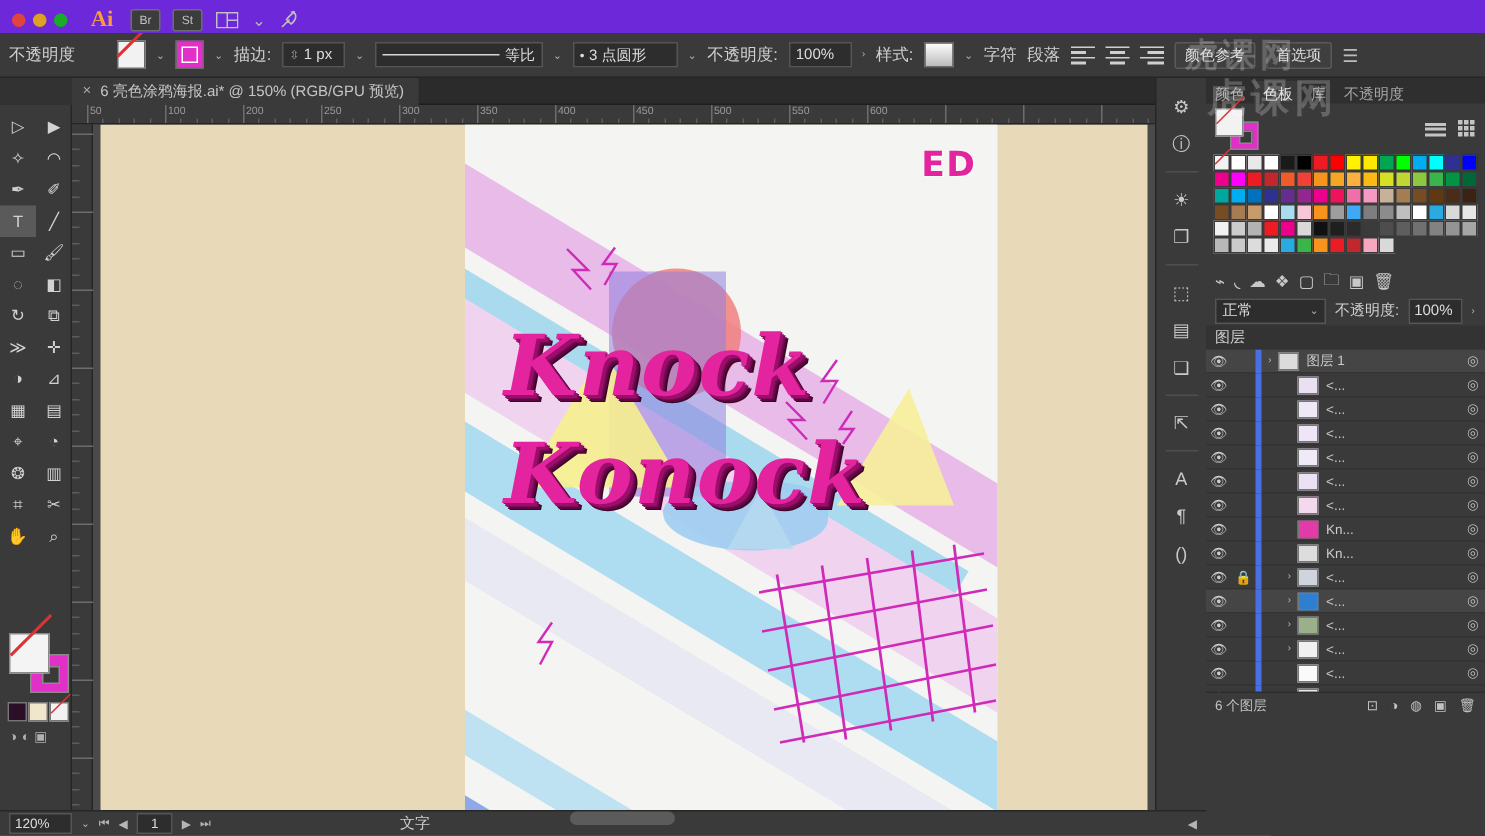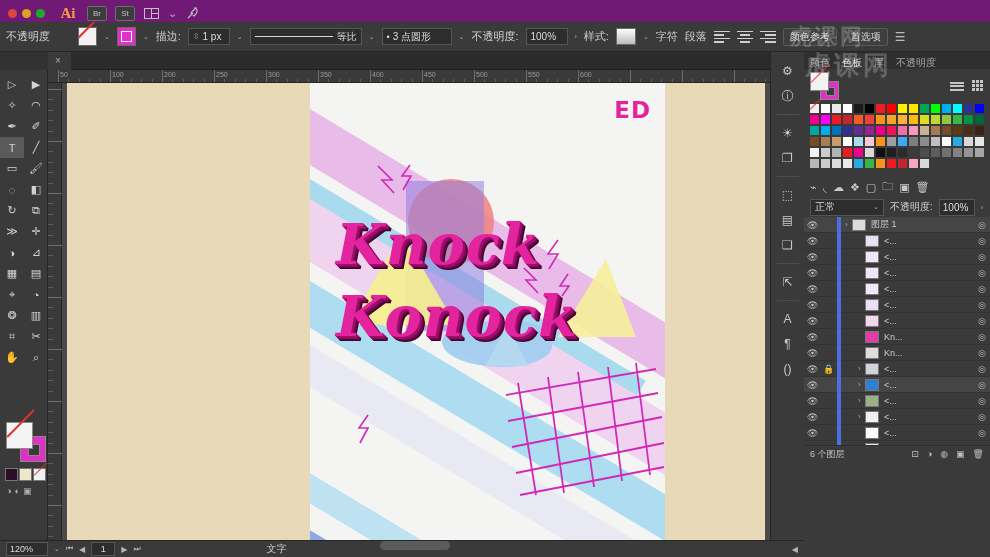--- a/index.html
+++ b/index.html
@@ -1,21 +1,21 @@
 <!DOCTYPE html>
 <html><head>
 <meta charset="utf-8">
 <style>
   * { box-sizing: border-box; margin:0; padding:0; }
   html,body { width:990px; height:557px; overflow:hidden; background:#323232;
     font-family:"Liberation Sans","DejaVu Sans",sans-serif; }
   .app { position:relative; width:990px; height:557px; background:#323232; color:#c8c8c8; font-size:11px; }
 
   
-  .menubar { position:absolute; left:0; top:0; width:990px; height:27px; background:#701a75;
+  .menubar { position:absolute; left:0; top:0; width:990px; height:27px; background:#6d28d9;
      border-bottom:1px solid #252525; display:flex; align-items:center; }
   .traffic { display:flex; gap:5px; padding:0 8px 0 8px; }
   .dot { width:9px; height:9px; border-radius:50%; }
   .dot.r{background:#e0443e;} .dot.y{background:#dea123;} .dot.g{background:#1aab29;}
   .ai-logo { width:22px; height:18px; color:#f79c3f; font-weight:bold; font-size:15px;
      font-family:"Liberation Serif",serif; display:flex; align-items:center; justify-content:center; margin-left:4px;}
   .mb-btn { width:20px; height:15px; border:1px solid #6d6d6d; border-radius:2px; margin-left:8px;
      display:flex; align-items:center; justify-content:center; font-size:8px; color:#c0c0c0; background:#3c3c3c;}
   .mb-icn { margin-left:9px; color:#b4b4b4; font-size:11px; display:flex; align-items:center; }
   .mb-right { margin-left:auto; display:flex; align-items:center; gap:6px; padding-right:8px; }
@@ -255,20 +255,21 @@
         <i style="width:65%;margin-left:auto"></i>
       </div>
     <div class="docset">颜色参考</div>
     <div class="pref">首选项</div>
     <span class="hamb">☰</span>
   </div>
 
   <div class="tabbar">
     <div class="doctab">
       <span class="tabclose">×</span>
+      <span>6 亮色涂鸦海报.ai* @ 150% (RGB/GPU 预览)</span>
     </div>
   </div>
 
   <div class="toolbar">
     <div class="tgrid" id="tools-grid">
         <div class="tool">▷</div>
         <div class="tool">▶</div>
         <div class="tool">✧</div>
         <div class="tool">◠</div>
         <div class="tool">✒</div>
@@ -664,20 +665,23 @@
         <span>正常</span>
         <span class="caret">⌄</span>
       </div>
       <span style="font-size:10px;color:#cfcfcf">不透明度:</span>
       <div class="opval">
         <span>100%</span>
       </div>
       <span class="caret">›</span>
     </div>
 
+    <div class="layerhead">
+      <span>图层</span>
+    </div>
 
     <div class="layerlist" id="layer-list">
         <div class="lrow sel">
           <span class="eye">👁</span>
           <span class="lockcol"></span>
           <span class="selbar"></span>
           <span class="discl">›</span>
           <span class="thumb" style="background: rgb(220, 220, 220);"></span>
           <span class="lname">图层 1</span>
           <span class="target">◎</span>

